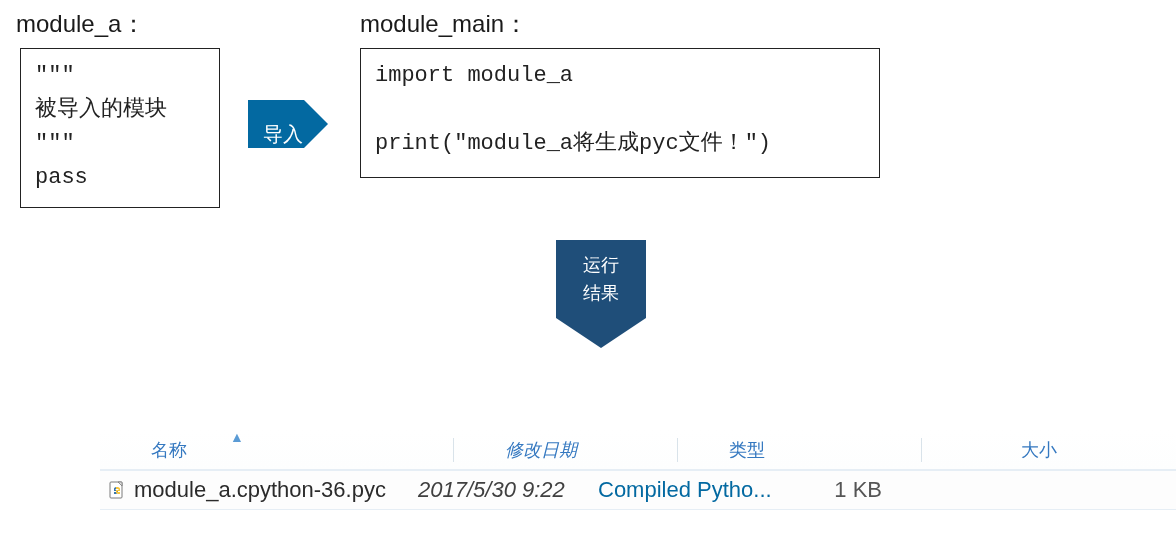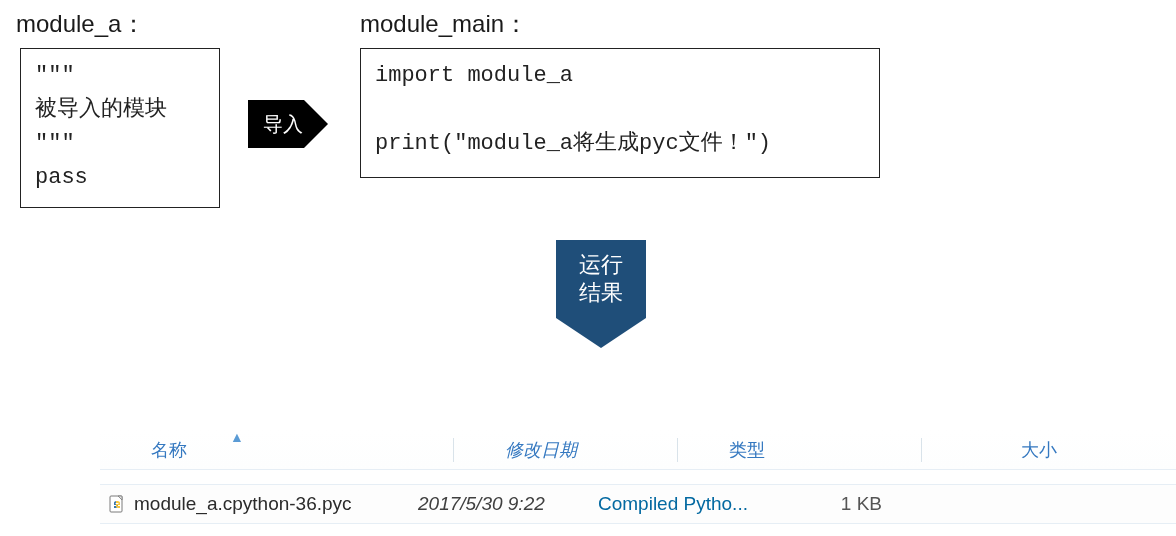--- a/index.html
+++ b/index.html
@@ -34,23 +34,23 @@
       font-size: 22px;
       line-height: 34px;
       background: #ffffff;
       white-space: pre;
     }
     
     .arrow-tag {
       position: absolute;
       width: 80px;
       height: 48px;
-      background: #000000;
-      display: flex;
-      align-items: center;
+      background: #0369a1;
+      display: flex;
+      align-items: flex-end;
       justify-content: center;
       color: #fff;
       font-size: 20px;
       clip-path: polygon(0% 0%, 70% 0%, 100% 50%, 70% 100%, 0% 100%);
       padding-right: 10px;
     }
     
     .result-tag {
       position: absolute;
       width: 90px;
@@ -59,21 +59,21 @@
       align-items: center;
     }
     .result-tag .body {
       width: 90px;
       height: 78px;
       background: #1F4E79;
       color: #fff;
       display: flex;
       align-items: center;
       justify-content: center;
-      font-size: 22px;
+      font-size: 18px;
       line-height: 28px;
     }
     .result-tag .point {
       width: 0;
       height: 0;
       border-left: 45px solid transparent;
       border-right: 45px solid transparent;
       border-top: 30px solid #1F4E79;
     }
     
@@ -101,26 +101,25 @@
       margin-left: 43px;
     }
     .file-header .sep {
       border-left: 1px solid #d9e3ea;
       height: 24px;
     }
     .file-row {
       display: flex;
       align-items: center;
       height: 40px;
-      font-size: 19px;
+      font-size: 22px;
       color: #2b2b2b;
       border-top: 1px solid #e6eef5;
       border-bottom: 1px solid #e6eef5;
       background: #fdfdfd;
-      margin-top: 14px;
     }
     .file-row .cell {
       padding: 0 8px;
       display: flex;
       align-items: center;
       height: 100%;
       white-space: nowrap;
       overflow: hidden;
     }
     .file-icon {

